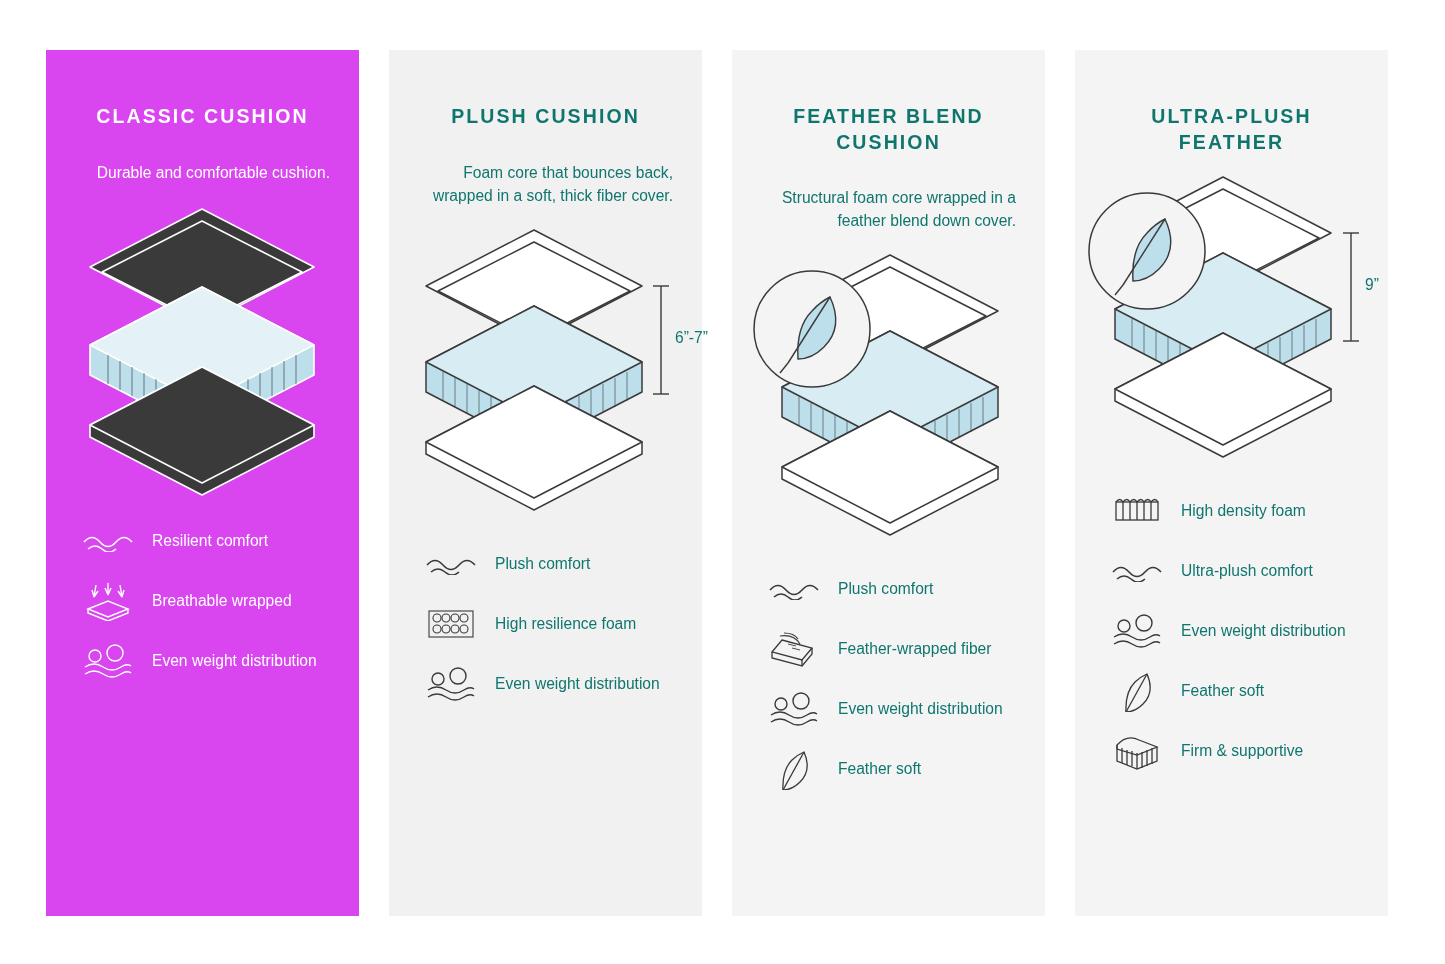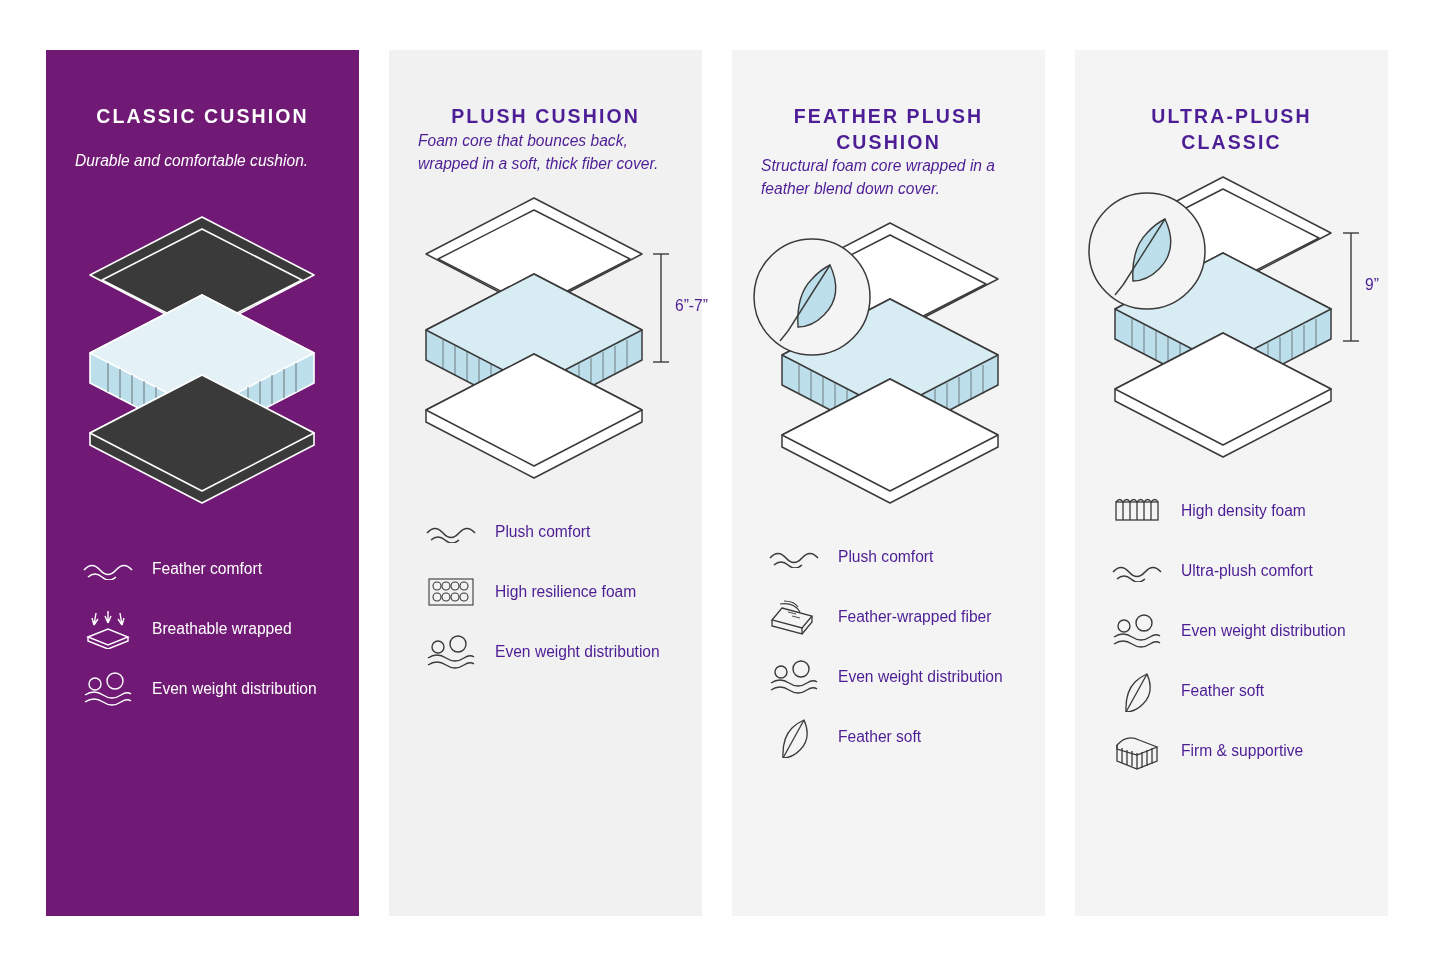--- a/index.html
+++ b/index.html
@@ -30,48 +30,46 @@
     position: relative;
     width: 313px;
     height: 866px;
     box-sizing: border-box;
     padding: 0;
     display: flex;
     flex-direction: column;
     align-items: center;
   }
   .card.dark {
-    background: #701a75;
+    background: #d946ef;
     color: #ffffff;
-    gap: 20px;
   }
   .card.light {
     background: #f1f1f1;
-    color: #4c1d95;
+    color: #0f766e;
   }
   .card.light.alt {
     background: #f4f4f4;
   }
   .card-title {
     margin-top: 54px;
     font-size: 19.5px;
     font-weight: bold;
     letter-spacing: 2.1px;
     text-align: center;
     line-height: 1.32;
     width: 250px;
   }
   .card-desc {
-    margin-top: 0;
+    margin-top: 32px;
     font-size: 15.6px;
     line-height: 1.47;
-    text-align: left;
+    text-align: right;
     width: 255px;
     font-weight: normal;
-    font-style: italic;
   }
   .diagram-wrap {
     position: relative;
     width: 313px;
     height: 300px;
     margin-top: 14px;
   }
   .diagram-wrap svg {
     position: absolute;
     left: 0;
@@ -156,21 +154,21 @@
     </div>
 
     <div class="features">
       <div class="feature">
         <span class="ficon">
           <svg width="52" height="22" viewBox="0 0 52 22">
               <path d="M2 12 q8 -9 16 0 q8 9 16 0 q8 -9 16 0" fill="none" stroke="#ffffff" stroke-width="1.5"></path>
               <path d="M6 19 q7 -6 14 0 q7 6 14 0" fill="none" stroke="#ffffff" stroke-width="1.5"></path>
             </svg>
         </span>
-        <span class="flabel">Feather comfort</span>
+        <span class="flabel">Resilient comfort</span>
       </div>
       <div class="feature">
         <span class="ficon">
           <svg width="52" height="40" viewBox="0 0 52 40">
             <g fill="none" stroke="#ffffff" stroke-width="1.4">
               <path d="M6 28 L26 20 L46 28 L26 36 Z"></path>
               <path d="M6 28 L6 32 L26 40 L46 32 L46 28"></path>
               <path d="M12 16 L14 4 M12 16 L10 9 M12 16 L16 10"></path>
               <path d="M26 14 L26 2 M26 14 L23 7 M26 14 L29 7"></path>
               <path d="M40 16 L38 4 M40 16 L36 10 M40 16 L42 9"></path>
@@ -279,21 +277,21 @@
               <path d="M3 31 q9 -6 18 0 q9 6 18 0 q6 -4 10 -1"></path>
             </g>
           </svg>
         </span>
         <span class="flabel">Even weight distribution</span>
       </div>
     </div>
   </div>
 
   <div class="card light alt">
-    <div class="card-title">FEATHER PLUSH CUSHION</div>
+    <div class="card-title">FEATHER BLEND CUSHION</div>
     <div class="card-desc">Structural foam core wrapped in a feather blend down cover.</div>
 
     <div class="diagram-wrap">
       <svg width="313" height="300" viewBox="0 0 313 300">
         <g fill="#ffffff" stroke="#3a3a3a" stroke-width="1.5" stroke-linejoin="round">
           <polygon points="158,8 266,64 158,120 50,64"></polygon>
           <polygon points="158,20 254,69 158,118 62,69" fill="none"></polygon>
         </g>
         <g>
           <polygon points="158,84 266,140 266,170 158,226 50,170 50,140" fill="#bcdfeb" stroke="#3a3a3a" stroke-width="1.5" stroke-linejoin="round"></polygon>
@@ -376,21 +374,21 @@
               <path d="M30 4 L9 42"></path>
             </g>
           </svg>
         </span>
         <span class="flabel">Feather soft</span>
       </div>
     </div>
   </div>
 
   <div class="card light alt">
-    <div class="card-title">ULTRA-PLUSH CLASSIC</div>
+    <div class="card-title">ULTRA-PLUSH FEATHER</div>
 
     <div class="diagram-wrap">
       <svg width="313" height="300" viewBox="0 0 313 300">
         <g fill="#ffffff" stroke="#3a3a3a" stroke-width="1.5" stroke-linejoin="round">
           <polygon points="148,8 256,64 148,120 40,64"></polygon>
           <polygon points="148,20 244,69 148,118 52,69" fill="none"></polygon>
         </g>
         <g>
           <polygon points="148,84 256,140 256,170 148,226 40,170 40,140" fill="#bcdfeb" stroke="#3a3a3a" stroke-width="1.5" stroke-linejoin="round"></polygon>
           <polygon points="148,84 256,140 148,196 40,140" fill="#d8ecf3" stroke="#3a3a3a" stroke-width="1.5" stroke-linejoin="round"></polygon>

